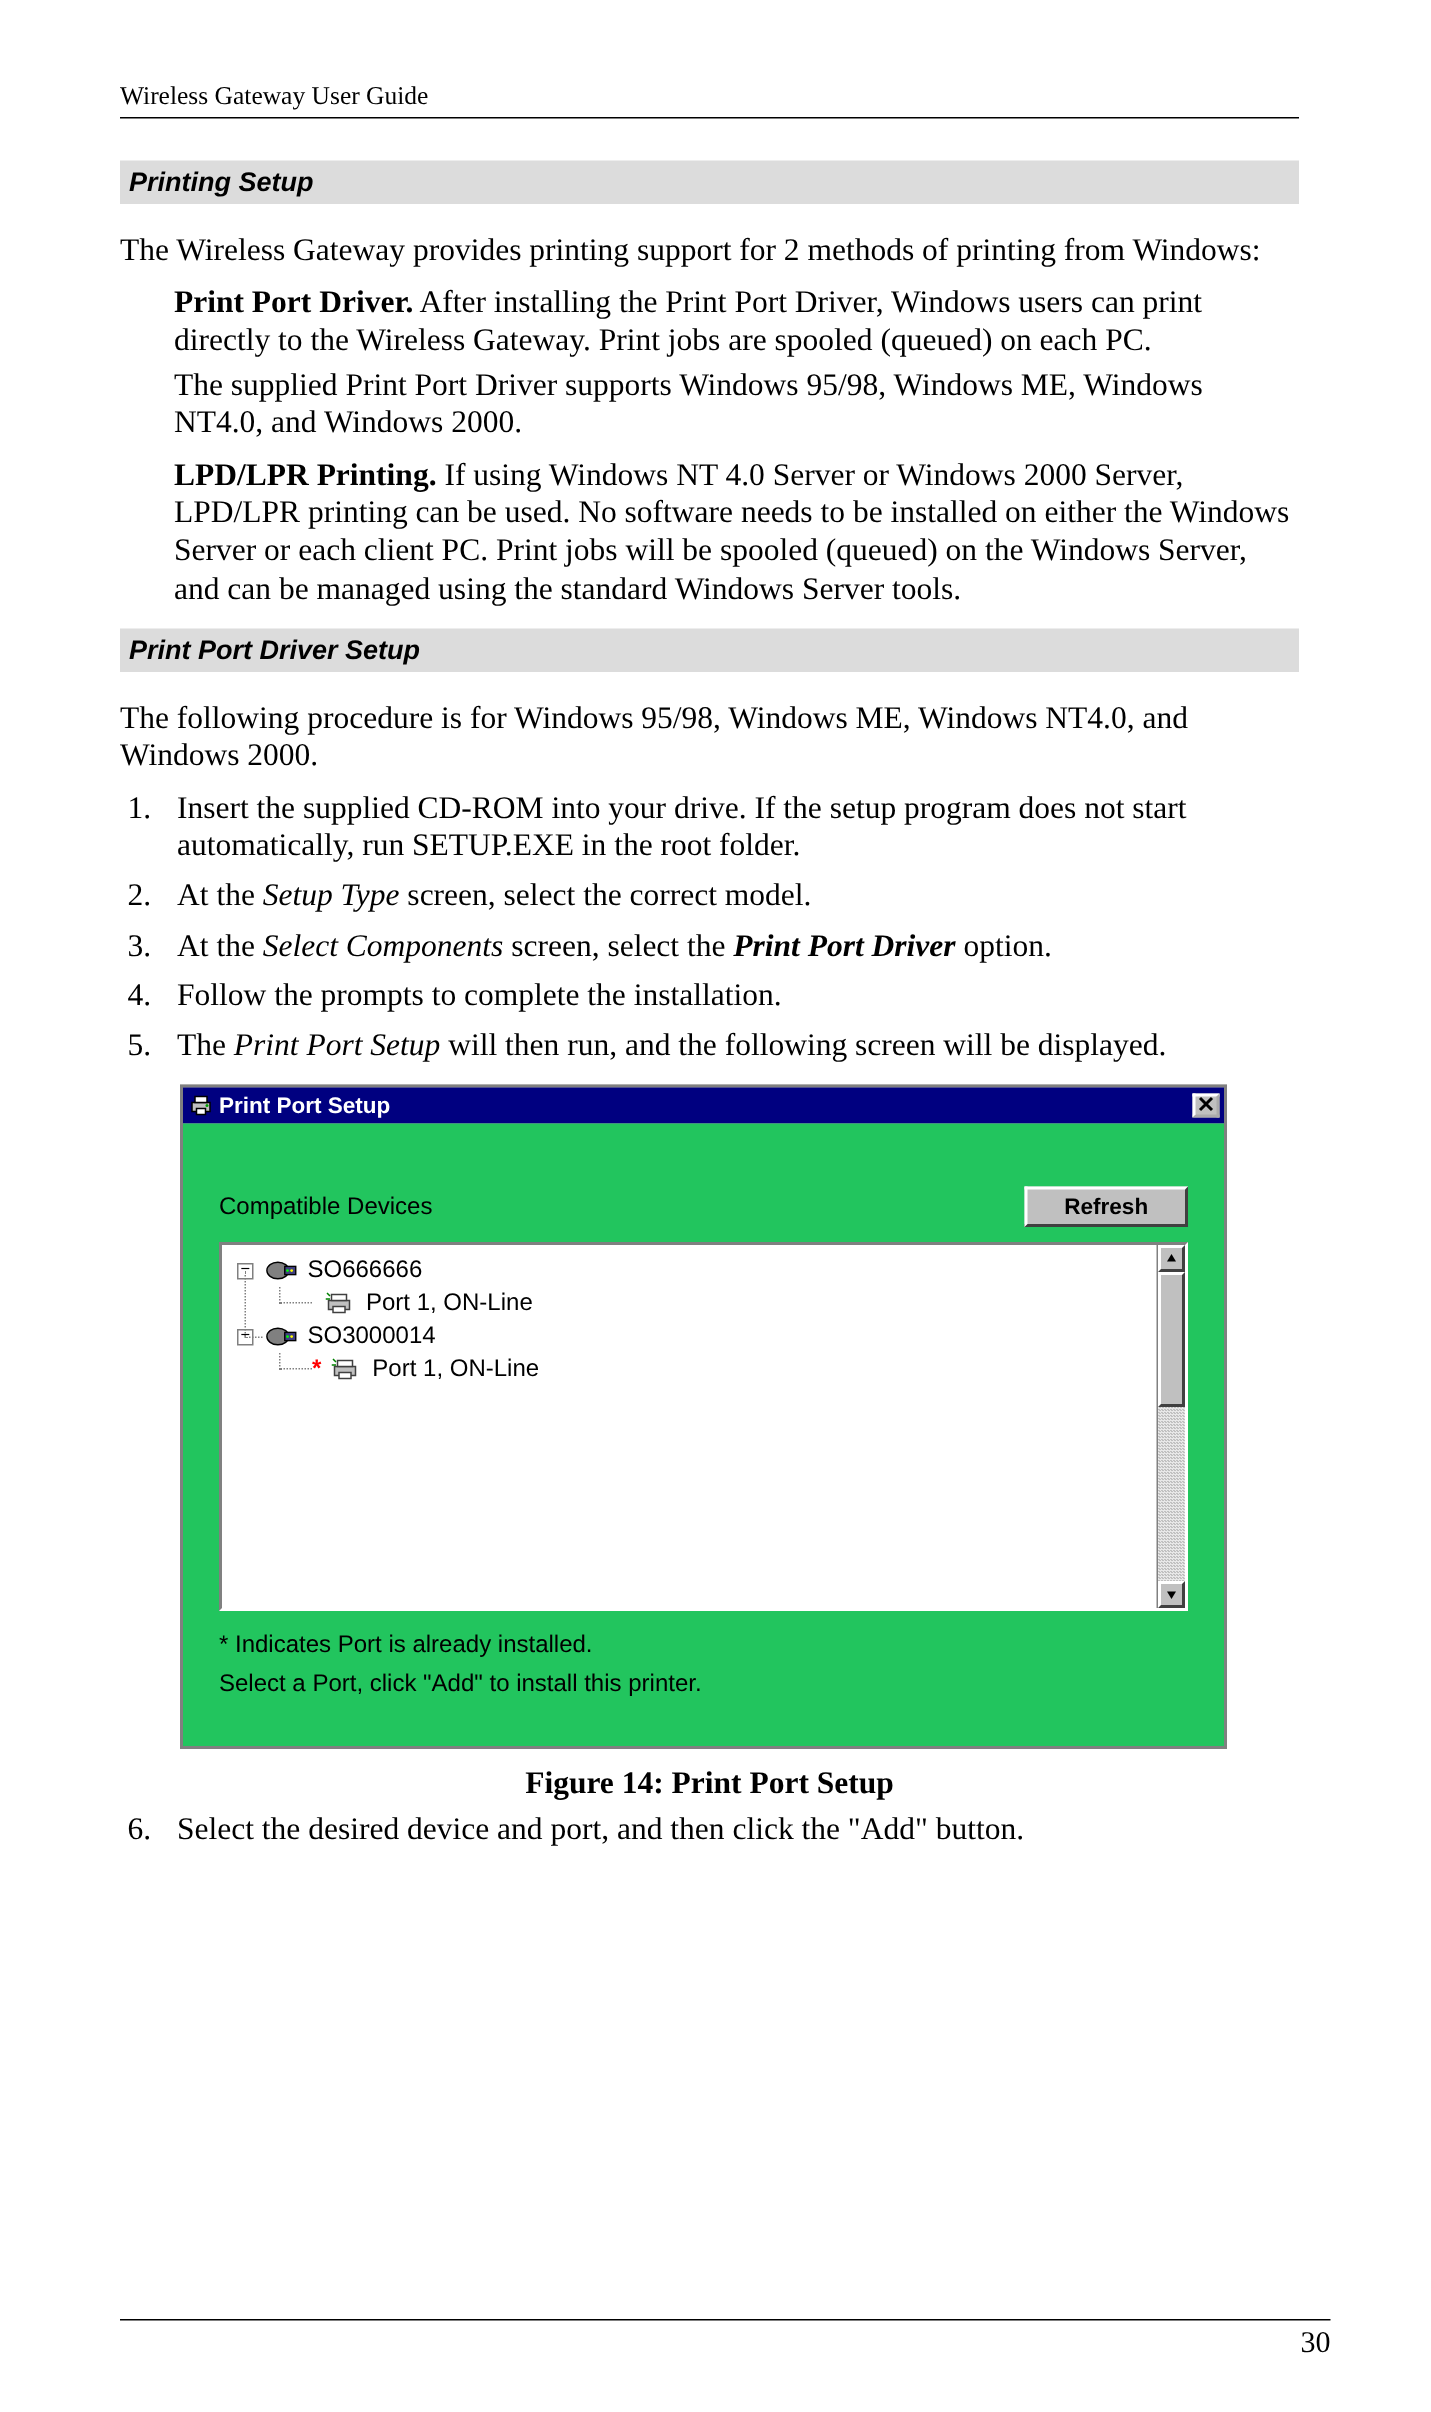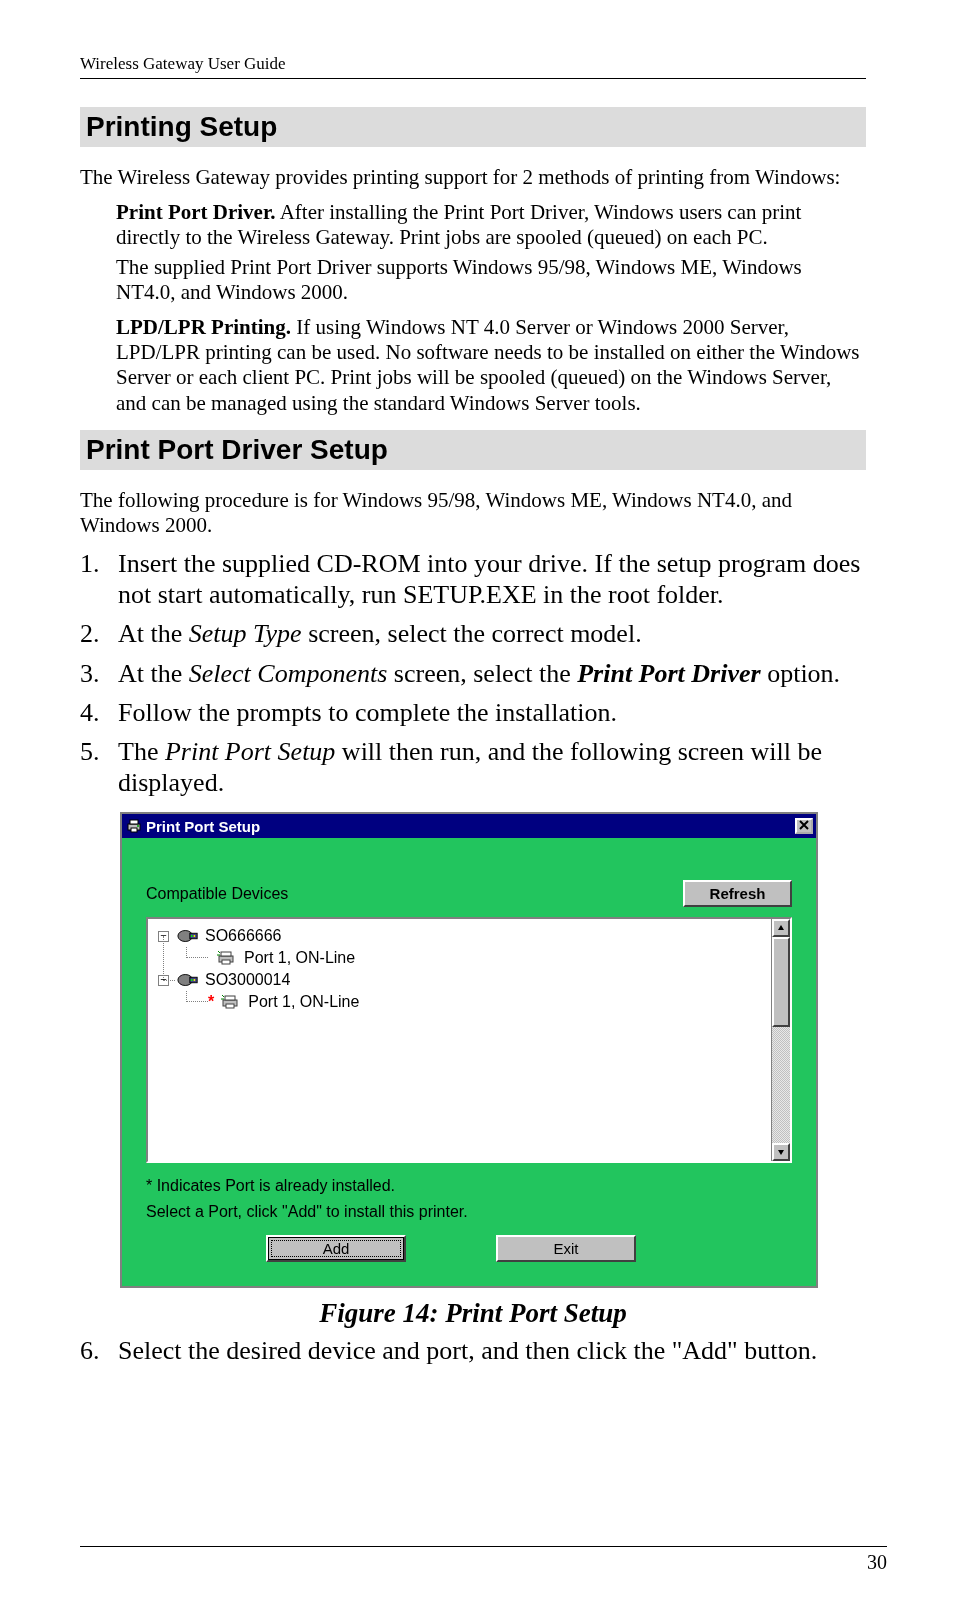--- a/index.html
+++ b/index.html
@@ -20,35 +20,36 @@
   .header-line {
     font-size: 17px;
     padding-bottom: 4px;
     border-bottom: 1.5px solid #000;
     margin-bottom: 28px;
   }
   .section-heading {
     background: #dcdcdc;
     font-family: Arial, Helvetica, sans-serif;
     font-weight: bold;
-    font-size: 28px;
+    font-size: 18px;
     padding: 4px 6px 4px 6px;
     margin: 10px 0 18px 0;
+    font-style: italic;
   }
   p.body {
     font-size: 21px;
     margin: 0 0 10px 0;
     line-height: 1.2;
   }
   .indent-block {
     margin-left: 36px;
     margin-bottom: 14px;
   }
   ol.steps {
-    font-size: 26px;
+    font-size: 21px;
     padding-left: 26px;
     margin: 6px 0 0 0;
   }
   ol.steps li {
     padding-left: 12px;
     margin-bottom: 8px;
     line-height: 1.2;
   }
   .italic { font-style: italic; }
   .bolditalic { font-style: italic; font-weight: bold; }
@@ -227,23 +228,22 @@
   .notes div { margin-bottom: 8px; }
   .btn-row {
     display:flex;
     gap: 90px;
     margin: 14px 0 0 120px;
   }
 
   .figure-caption {
     text-align: center;
     font-weight: bold;
-    font-size: 27px;
+    font-size: 21px;
     margin: 10px 0 6px 0;
-    font-style: italic;
   }
 
   .footer {
     position: absolute;
     left: 80px; right: 67px;
     bottom: 34px;
     border-top: 1.5px solid #000;
     text-align: right;
     font-size: 20px;
     padding-top: 4px;
@@ -388,24 +388,20 @@
               </svg>
           </div>
         </div>
       </div>
 
       <div class="notes">
         <div>* Indicates Port is already installed.</div>
         <div>Select a Port, click "Add" to install this printer.</div>
       </div>
 
-      <div class="btn-row">
-        <div class="win-btn btn-add">Add</div>
-        <div class="win-btn btn-exit">Exit</div>
-      </div>
     </div>
   </div>
 
   <div class="figure-caption">Figure 14: Print Port Setup</div>
 
   <ol class="steps" start="6">
     <li>Select the desired device and port, and then click the "Add" button.</li>
   </ol>
 
   <div class="footer">

